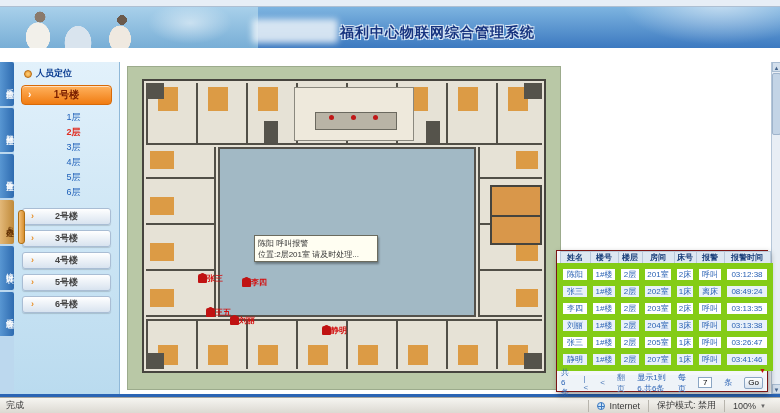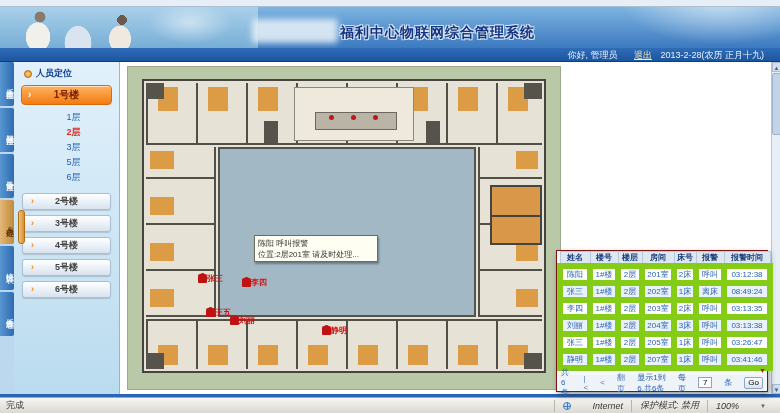--- a/index.html
+++ b/index.html
@@ -147,45 +147,40 @@
   .vs-arrow.down { position:absolute; bottom:0; }
   .vs-thumb { position:absolute; top:11px; left:0; width:9px; height:62px; background:#c3d4e6;
     border:1px solid #9fb4cc; border-radius:2px; cursor:grab; }
 
   
   .footer-strip { position:absolute; left:0; right:0; bottom:16px; height:3px; background:#2a64b4; }
   .statusbar { position:absolute; left:0; right:0; bottom:0; height:16px;
     background:linear-gradient(#f6f5f1,#dcd9d2); border-top:1px solid #a9a69e;
     font-size:9px; color:#3a3a3a; display:flex; align-items:center; padding:0 6px; }
   .sb-left { flex:1; }
-  .sb-seg { display:flex; align-items:center; gap:21px; padding:0 8px; height:12px;
-    border-left:1px solid #b8b5ad;font-style:italic; }
+  .sb-seg { display:flex; align-items:center; gap:4px; padding:0 8px; height:12px;
+    border-left:1px solid #b8b5ad; }
   .globe { width:8px; height:8px; border-radius:50%; border:1px solid #3a78c0;
     background:linear-gradient(90deg,transparent 3px,#3a78c0 3px 4px,transparent 4px),
                linear-gradient(transparent 3px,#3a78c0 3px 4px,transparent 4px),#cfe4f6; }
   .zoom-dd { font-size:6px; color:#666; }
 </style>
 </head>
 <body>
 
 <div class="stage">
 
   <div class="topline"></div>
 
   <header class="banner">
     <div class="photo"></div>
     <div class="blur-patch"></div>
     <div class="app-title">福利中心物联网综合管理系统</div>
   </header>
 
-  <div class="subbar">
-    <span class="sp">你好, 管理员</span>
-    <a>退出</a>
-    <span>2013-2-28(农历 正月十九)</span>
-  </div>
 
   <div class="content">
 
     <nav class="vtabs">
         <div class="vtab">系统监控</div>
         <div class="vtab">视频监控</div>
         <div class="vtab">设备监控</div>
         <div class="vtab active">人员定位</div>
         <div class="vtab">统计报表</div>
         <div class="vtab">系统管理</div>
@@ -197,20 +192,21 @@
         <span>人员定位</span>
       </div>
       <div class="b1-btn">
         <span class="arr">›</span>
         <span>1号楼</span>
       </div>
       <div class="floors">
           <div class="floor-item">1层</div>
           <div class="floor-item active">2层</div>
           <div class="floor-item">3层</div>
+          <div class="floor-item">4层</div>
           <div class="floor-item">5层</div>
           <div class="floor-item">6层</div>
         </div>
       <div id="bld-list">
           <div class="bbtn"><span class="arr">›</span><span>2号楼</span></div>
           <div class="bbtn"><span class="arr">›</span><span>3号楼</span></div>
           <div class="bbtn"><span class="arr">›</span><span>4号楼</span></div>
           <div class="bbtn"><span class="arr">›</span><span>5号楼</span></div>
           <div class="bbtn"><span class="arr">›</span><span>6号楼</span></div>
         </div>

